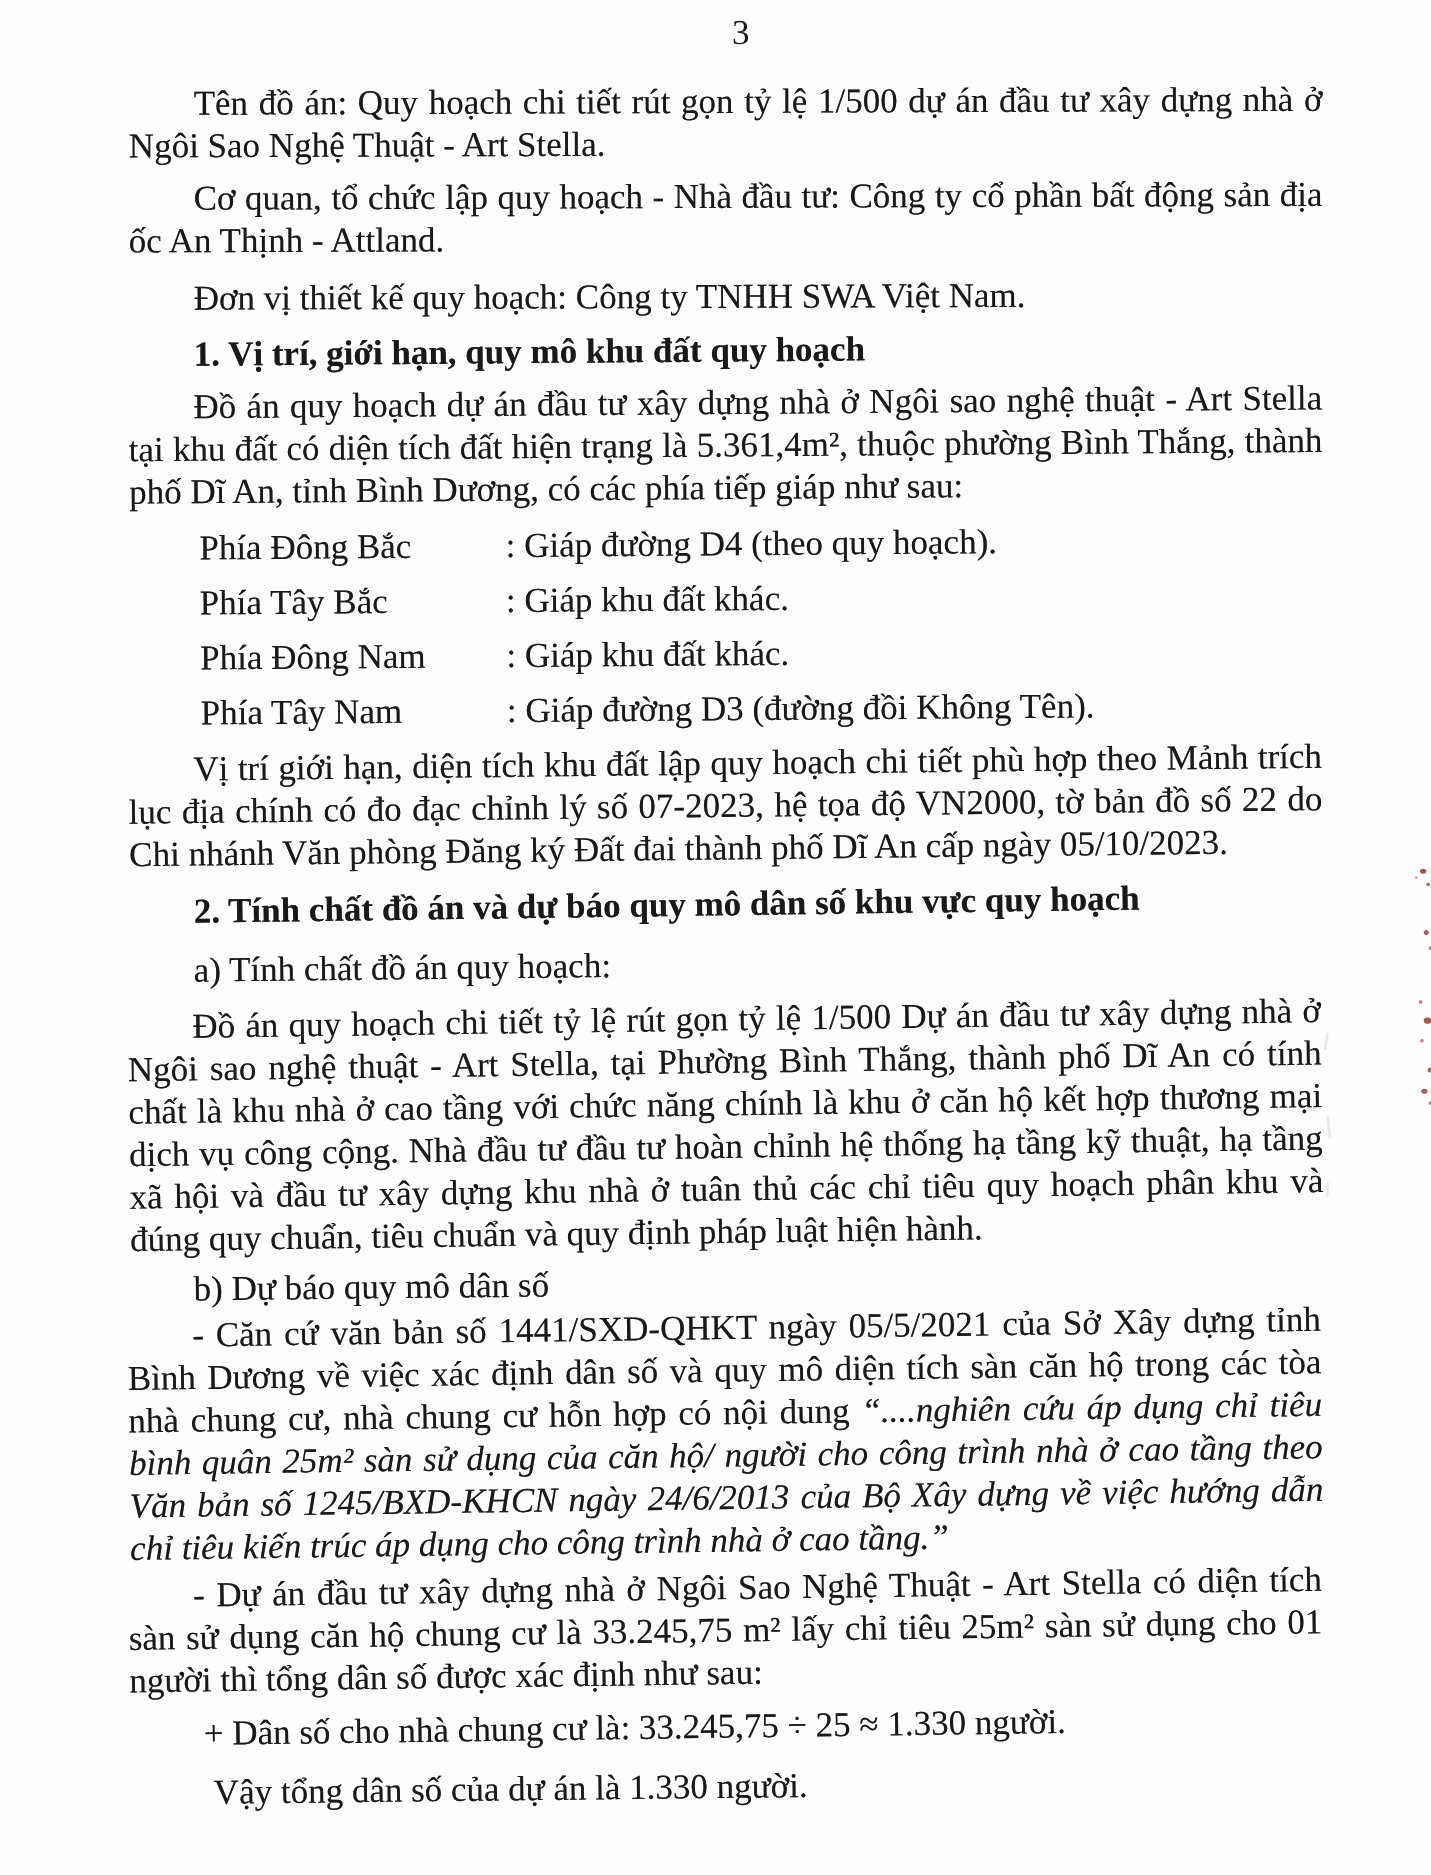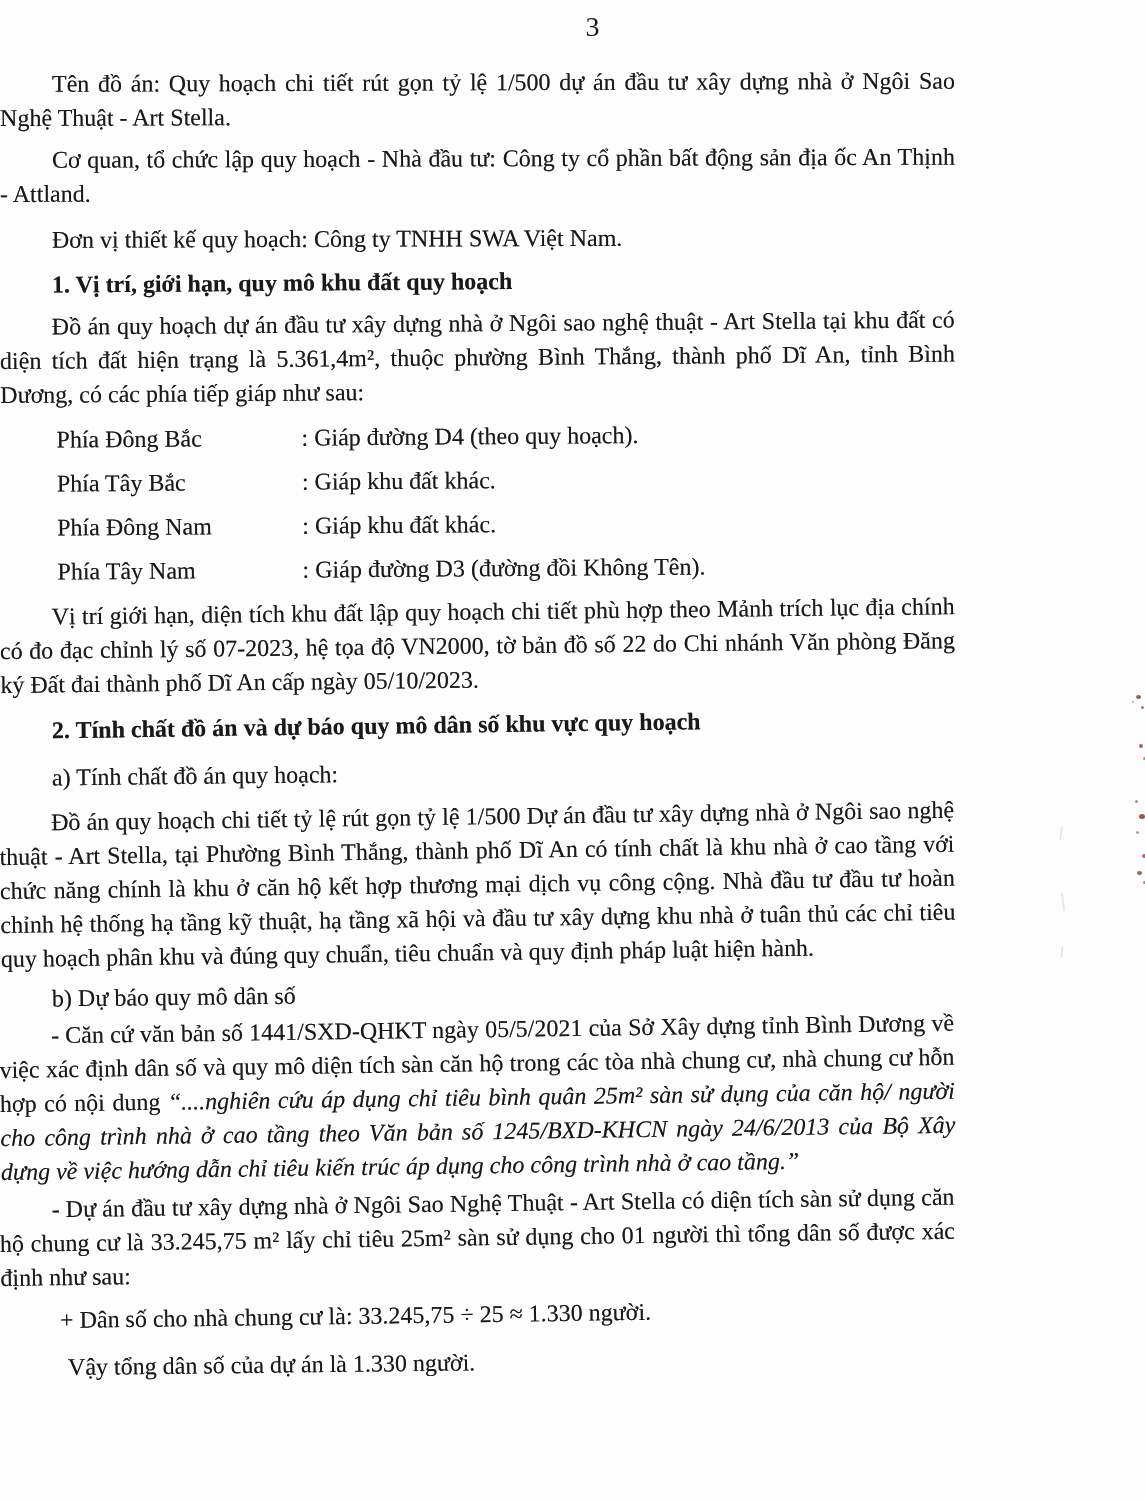--- a/index.html
+++ b/index.html
@@ -13,22 +13,23 @@
     overflow:hidden;
   }
   .page-number{
     padding-top:10px;
     padding-left:40px;
     text-align:center;
     font-size:28px;
     line-height:34px;
   }
   .content{
+    margin-left:103px;
     width:955px;
-    font-size:24px;
+    font-size:28px;
     line-height:34px;
     text-align:justify;
     text-shadow:0 0 .5px rgba(20,20,20,.55);
   }
   .para{margin:0;}
   .indent{text-indent:52px;}
   .heading{margin:0;font-weight:bold;text-align:left;}
   .tilt1{transform:rotate(-0.2deg);transform-origin:0 50%;}
   .tilt2{transform:rotate(-0.45deg);transform-origin:0 50%;}
   .tilt3{transform:rotate(-0.65deg);transform-origin:0 50%;}

